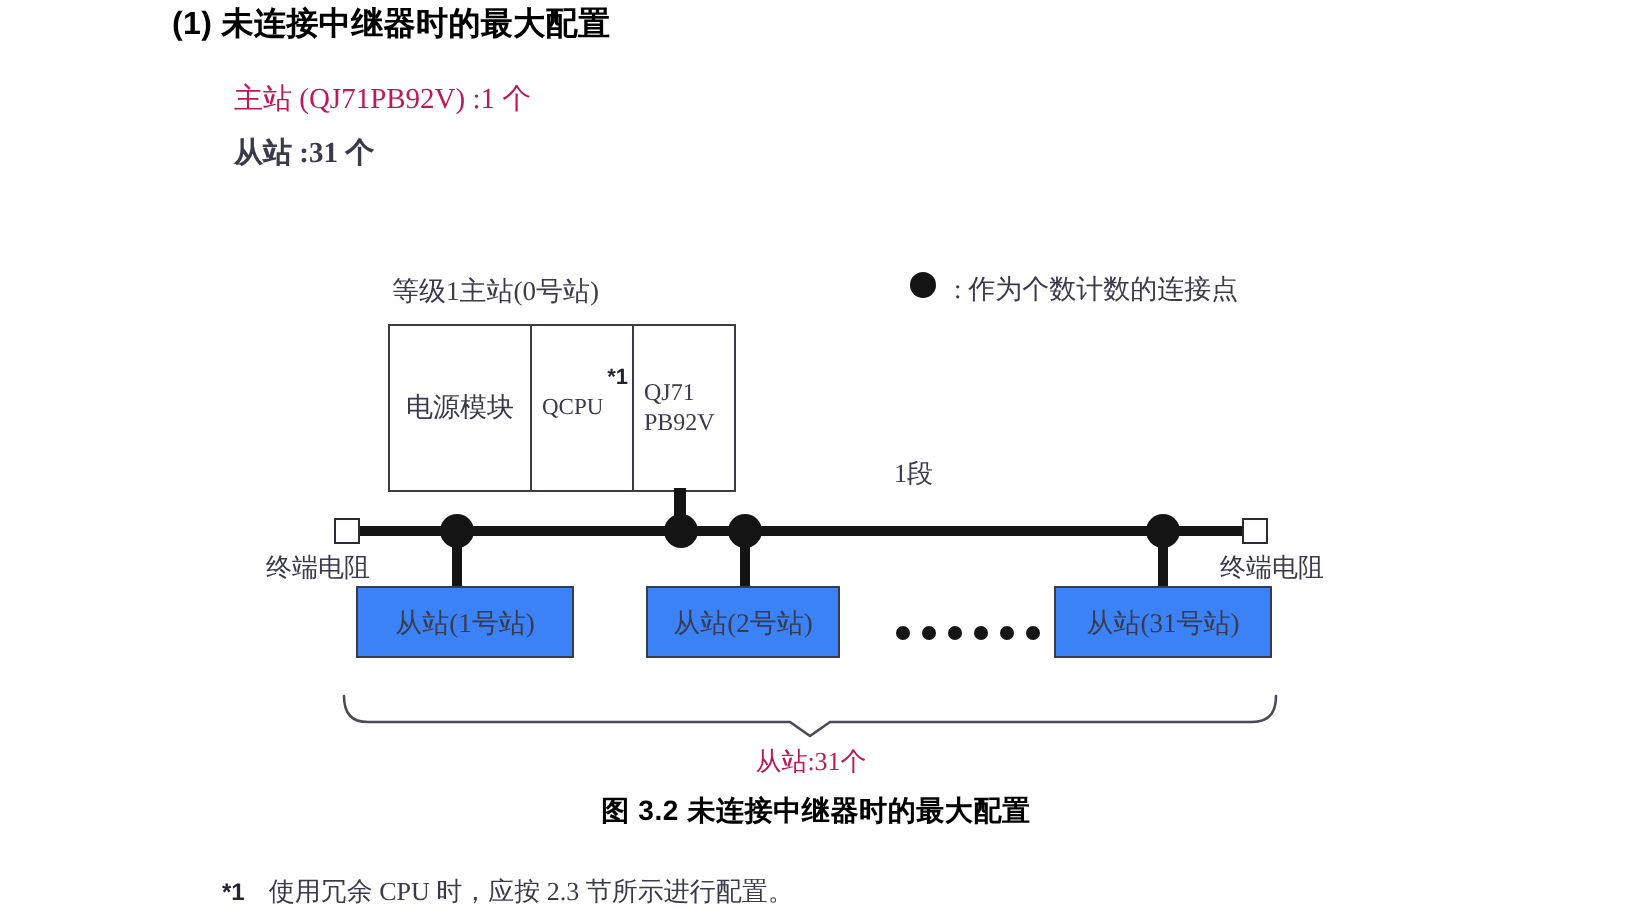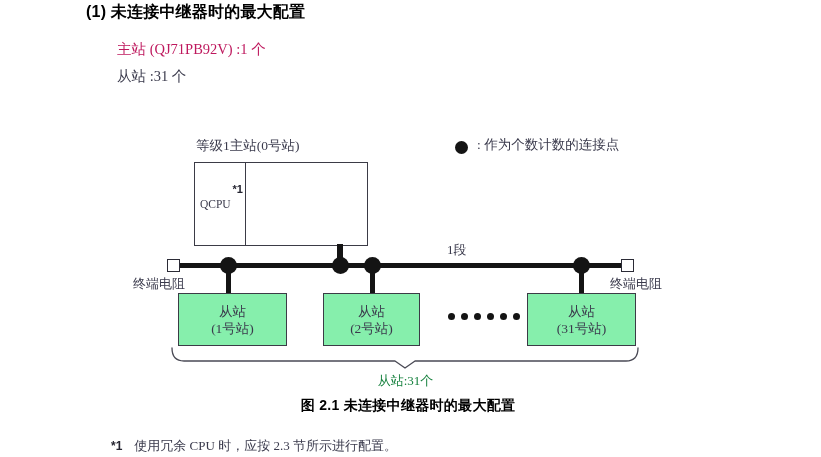--- a/index.html
+++ b/index.html
@@ -31,27 +31,28 @@
     left: 117px; top: 40px;
     font-size: 14.5px;
     color: #be185d;
     white-space: nowrap;
   }
   #spec-slave {
     left: 117px; top: 67px;
     font-size: 14.5px;
     color: #3a3a4c;
     white-space: nowrap;
+    font-weight: bold;
   }
 
   
   #legend {
     left: 455px; top: 136px;
     display: flex;
-    align-items: flex-end;
+    align-items: flex-start;
     white-space: nowrap;
   }
   #legend .legend-dot {
     width: 13px; height: 13px;
     border-radius: 50%;
     background: #141414;
     display: inline-block;
     margin-right: 9px;
   }
   #legend .legend-text {
@@ -126,21 +127,21 @@
     background: #141414;
   }
 
   
   #bus-line {
     left: 175px; top: 263px;
     width: 448px; height: 5px;
     background: #141414;
   }
   #seg-label {
-    left: 447px; top: 241px;
+    left: 447px; top: 228px;
     font-size: 13px;
     color: #3a3a4c;
     white-space: nowrap;
   }
   .term-square {
     width: 13px; height: 13px;
     border: 1.6px solid #2b2b36;
     background: #ffffff;
     box-sizing: border-box;
     top: 259px;
@@ -170,28 +171,27 @@
   
   .slave-drop {
     width: 5px; height: 30px;
     background: #141414;
     top: 264px;
   }
 
   
   .slave-box {
     top: 293px;
-    height: 53px;
+    height: 36px;
     border: 1.4px solid #3b3b46;
     box-sizing: border-box;
     display: flex;
-    flex-direction: column;
     align-items: center;
     justify-content: center;
-    background: #86efac;
+    background: #3b82f6;
   }
   .slave-box .l1 {
     font-size: 13.5px;
     color: #3a3a4c;
     line-height: 17px;
   }
   .slave-box .l2 {
     font-size: 13.5px;
     color: #3a3a4c;
     line-height: 17px;
@@ -215,21 +215,21 @@
 
   
   #brace {
     left: 170px; top: 347px;
     width: 470px; height: 22px;
   }
   #brace-label {
     left: 0; right: 0; top: 372px;
     text-align: center;
     font-size: 13px;
-    color: #15803d;
+    color: #be185d;
   }
   #brace-label span { margin-left: -10px; }
 
   
   #figure-caption {
     left: 0; right: 0; top: 397px;
     text-align: center;
     font-size: 14px;
     font-weight: bold;
     color: #000000;
@@ -259,24 +259,30 @@
 <div class="abs" id="spec-slave">从站 :31 个</div>
 
 <div class="abs" id="legend">
   <span class="legend-dot"></span>
   <span class="legend-text">: 作为个数计数的连接点</span>
 </div>
 
 <div class="abs" id="master-label">等级1主站(0号站)</div>
 
 <div class="abs" id="master-box">
+  <div class="cell" id="cell-power">
+    <span class="t">电源模块</span>
+  </div>
   <div class="cell" id="cell-cpu">
     <span class="t">QCPU</span>
     <span id="cpu-footnote">*1</span>
   </div>
+  <div class="cell" id="cell-pb">
+    <span class="t"><span>QJ71</span><br><span>PB92V</span></span>
+  </div>
 </div>
 <div class="abs" id="master-drop"></div>
 
 <div class="abs" id="bus-line"></div>
 <div class="abs" id="seg-label">1段</div>
 
 <div class="abs term-square" id="term-left-square"></div>
 <div class="abs term-square" id="term-right-square"></div>
 <div class="abs" id="term-left-label">终端电阻</div>
 <div class="abs" id="term-right-label">终端电阻</div>
@@ -310,16 +316,16 @@
   <span></span>
   <span></span>
   <span></span>
 </div>
 
 <svg class="abs" id="brace" viewBox="0 0 470 22" preserveAspectRatio="none">
   <path d="M2,1 C2,10 6,14 14,14 L225,14 L235,21 L245,14 L456,14 C464,14 468,10 468,1" fill="none" stroke="#4a4a55" stroke-width="1.3" stroke-linecap="round" stroke-linejoin="round"></path>
 </svg>
 <div class="abs" id="brace-label"><span>从站:31个</span></div>
 
-<div class="abs" id="figure-caption"><span>图 2.1  未连接中继器时的最大配置</span></div>
+<div class="abs" id="figure-caption"><span>图 3.2  未连接中继器时的最大配置</span></div>
 <div class="abs" id="footnote">
   <span class="fn-mark">*1</span><span>使用冗余 CPU 时，应按 2.3 节所示进行配置。</span>
 </div>
 
 </body></html>

